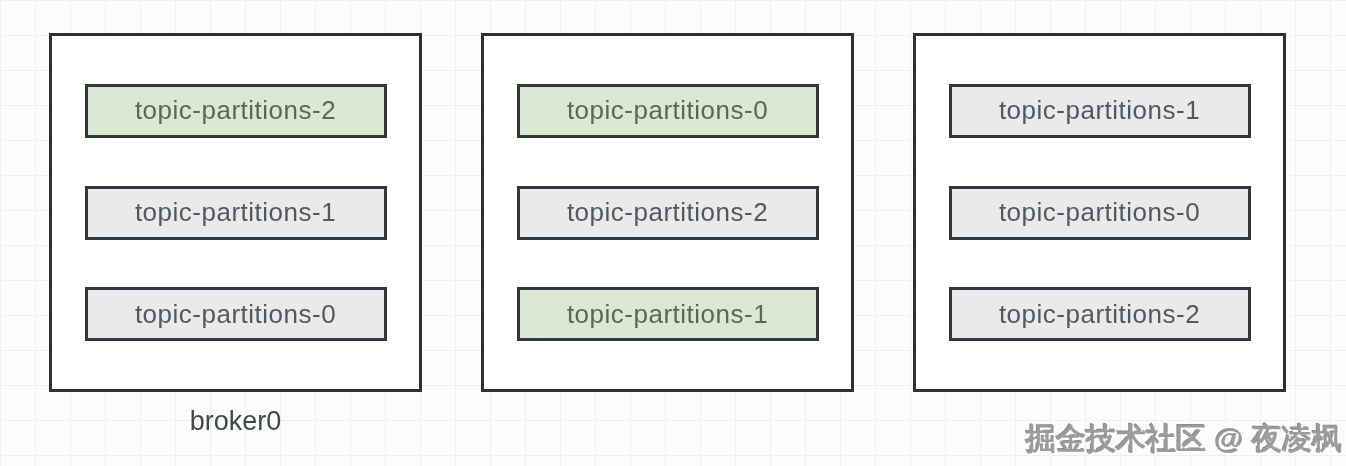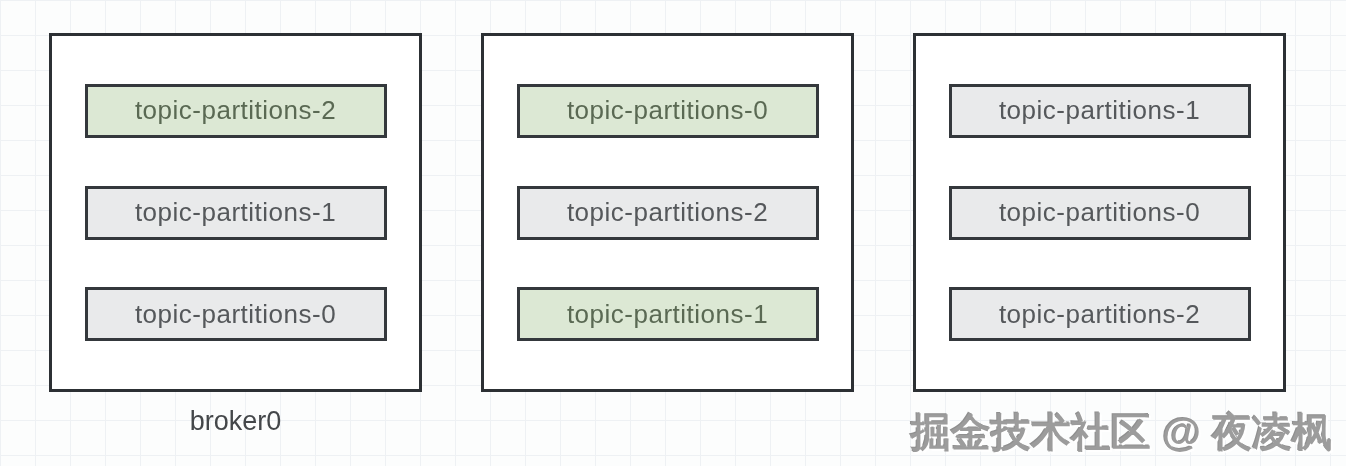--- a/index.html
+++ b/index.html
@@ -61,23 +61,23 @@
   }
   .partition.green { background: var(--green-fill); color: var(--green-text); }
   .partition.gray  { background: var(--gray-fill);  color: var(--gray-text);  }
   .broker-label {
     margin-top: 14px;
     font-size: 27px;
     color: var(--label-text);
   }
   .watermark {
     position: absolute;
-    right: 14px;
+    right: 4px;
     bottom: 6px;
-    font-size: 40px;
+    font-size: 30px;
     font-weight: 700;
     color: var(--watermark-text);
     text-shadow: 2px 2px 0 #ffffff, -1px -1px 0 #8f8f8f;
     white-space: nowrap;
   }
 </style>
 </head>
 <body>
 
 <div class="diagram">

